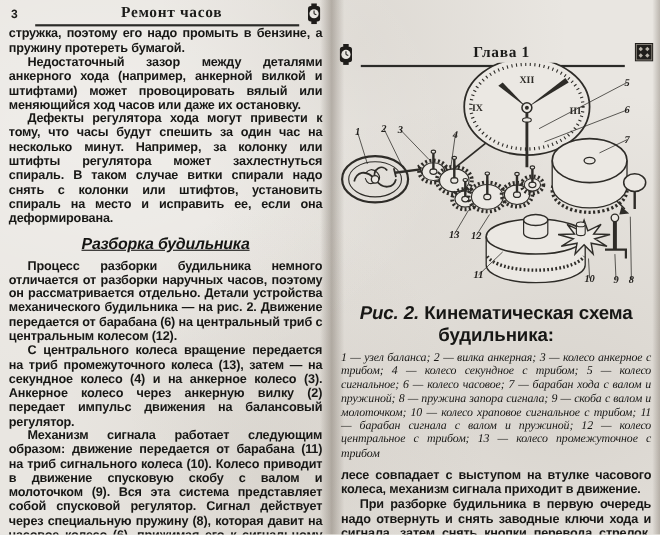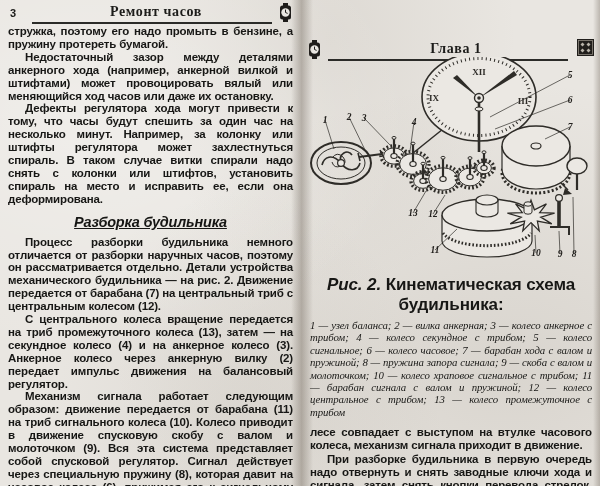--- a/index.html
+++ b/index.html
@@ -76,21 +76,21 @@
           <line x1="6.5" y1="9.5" x2="8.6" y2="10.4" stroke="#1e1c1a" stroke-width="1"></line>
         </svg>
       </span>
       <div class="header-rule"></div>
     </div>
     <div class="body-text">
       <p class="noindent">стружка, поэтому его надо промыть в бензине, а пружину протереть бумагой.</p>
       <p>Недостаточный зазор между деталями анкерного хода (например, анкерной вилкой и штифтами) может провоцировать вялый или меняющийся ход часов или даже их остановку.</p>
       <p>Дефекты регулятора хода могут привести к тому, что часы будут спешить за один час на несколько минут. Например, за колонку или штифты регулятора может захлестнуться спираль. В таком случае витки спирали надо снять с колонки или штифтов, установить спираль на место и исправить ее, если она деформирована.</p>
       <div class="section-heading">Разборка будильника</div>
-      <p>Процесс разборки будильника немного отличается от разборки наручных часов, поэтому он рассматривается отдельно. Детали устройства механического будильника — на рис. 2. Движение передается от барабана (7) на центральный триб с центральным колесом (12).</p>
+      <p>Процесс разборки будильника немного отличается от разборки наручных часов, поэтому он рассматривается отдельно. Детали устройства механического будильника — на рис. 2. Движение передается от барабана (6) на центральный триб с центральным колесом (12).</p>
       <p>С центрального колеса вращение передается на триб промежуточного колеса (13), затем — на секундное колесо (4) и на анкерное колесо (3). Анкерное колесо через анкерную вилку (2) передает импульс движения на балансовый регулятор.</p>
       <p>Механизм сигнала работает следующим образом: движение передается от барабана (11) на триб сигнального колеса (10). Колесо приводит в движение спусковую скобу с валом и молоточком (9). Вся эта система представляет собой спусковой регулятор. Сигнал действует через специальную пружину (8), которая давит на часовое колесо (6), прижимая его к сигнальному колесу (5). Когда выступ на часовом ко-</p>
     </div>
   </div>
 
   <div class="page right">
     <div class="pg-header">
       <span class="watch-icon">
         <svg width="13" height="19" viewBox="0 0 13 19">
           <rect x="4" y="0" width="5" height="3" fill="#1e1c1a"></rect>

